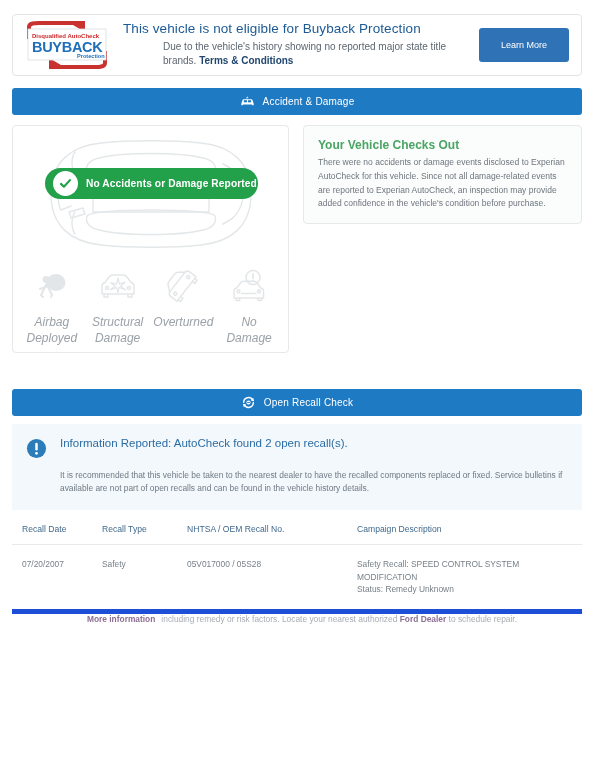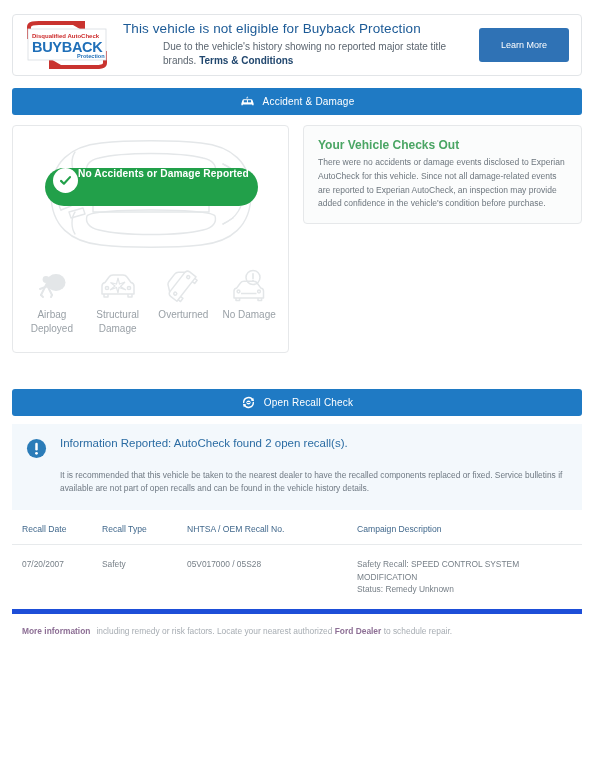--- a/index.html
+++ b/index.html
@@ -77,45 +77,45 @@
     background:#fff;
     height:228px;
     position:relative;
     overflow:hidden;
   }
   .car-wrap{ position:relative; height:132px; }
   .car-wrap svg.car{ position:absolute; left:14px; top:8px; }
   .badge{
     position:absolute;
     left:32px; top:42px;
-    width:213px; height:38px;
+    width:213px; height:31px;
     background:#22a04a;
     border-radius:19px;
-    display:flex; align-items:flex-start; 
+    display:flex; align-items:center; gap:8px;
     padding-left:8px;
   }
   .badge .chk{
     width:25px;height:25px;border-radius:50%;
     background:#fff;
     display:flex;align-items:center;justify-content:center;
     flex:0 0 25px;
   }
   .badge .chk svg{display:block;}
   .badge-label{ color:#fff; font-size:10.2px; font-weight:bold; letter-spacing:.1px; }
 
   .icon-row{
     display:flex;
     justify-content:space-around;
     align-items:flex-start;
     padding:8px 6px 0 6px;
   }
   .icon-cell{ width:62px; text-align:center; }
   .icon-cell .glyph{ height:42px; display:flex; align-items:center; justify-content:center; }
   .icon-cell .cap{
-    font-size:10px; color:#9aa1a7; line-height:1.35; 
+    font-size:12px; color:#9aa1a7; line-height:1.35; margin-top:6px;font-style:italic;
   }
 
   .ad-right{
     flex:1 1 auto;
     border:1px solid #e6e8ea;
     border-radius:4px;
     background:#fbfcfc;
     padding:12px 14px;
     height:99px;
   }
@@ -161,21 +161,21 @@
     border-bottom:5px solid #1d4ed8;
     line-height:1.5;
   }
   table.recalls tr.last td{ border-bottom:none; }
   .col-date{ width:86px; padding-left:10px !important; }
   .col-type{ width:85px; }
   .col-no{ width:170px; }
   .col-desc{ width:auto; }
 
   .more-line{
-    margin-top:12px;
+    text-align:center;
     font-size:8.4px;
     color:#a7adb3;
     padding-left:10px;
   }
   .more-line a{ color:#8d6f95; font-weight:bold; text-decoration:none; }
   .more-line .sp{ display:inline-block; width:6px; }
 </style>
 </head>
 <body>
 

